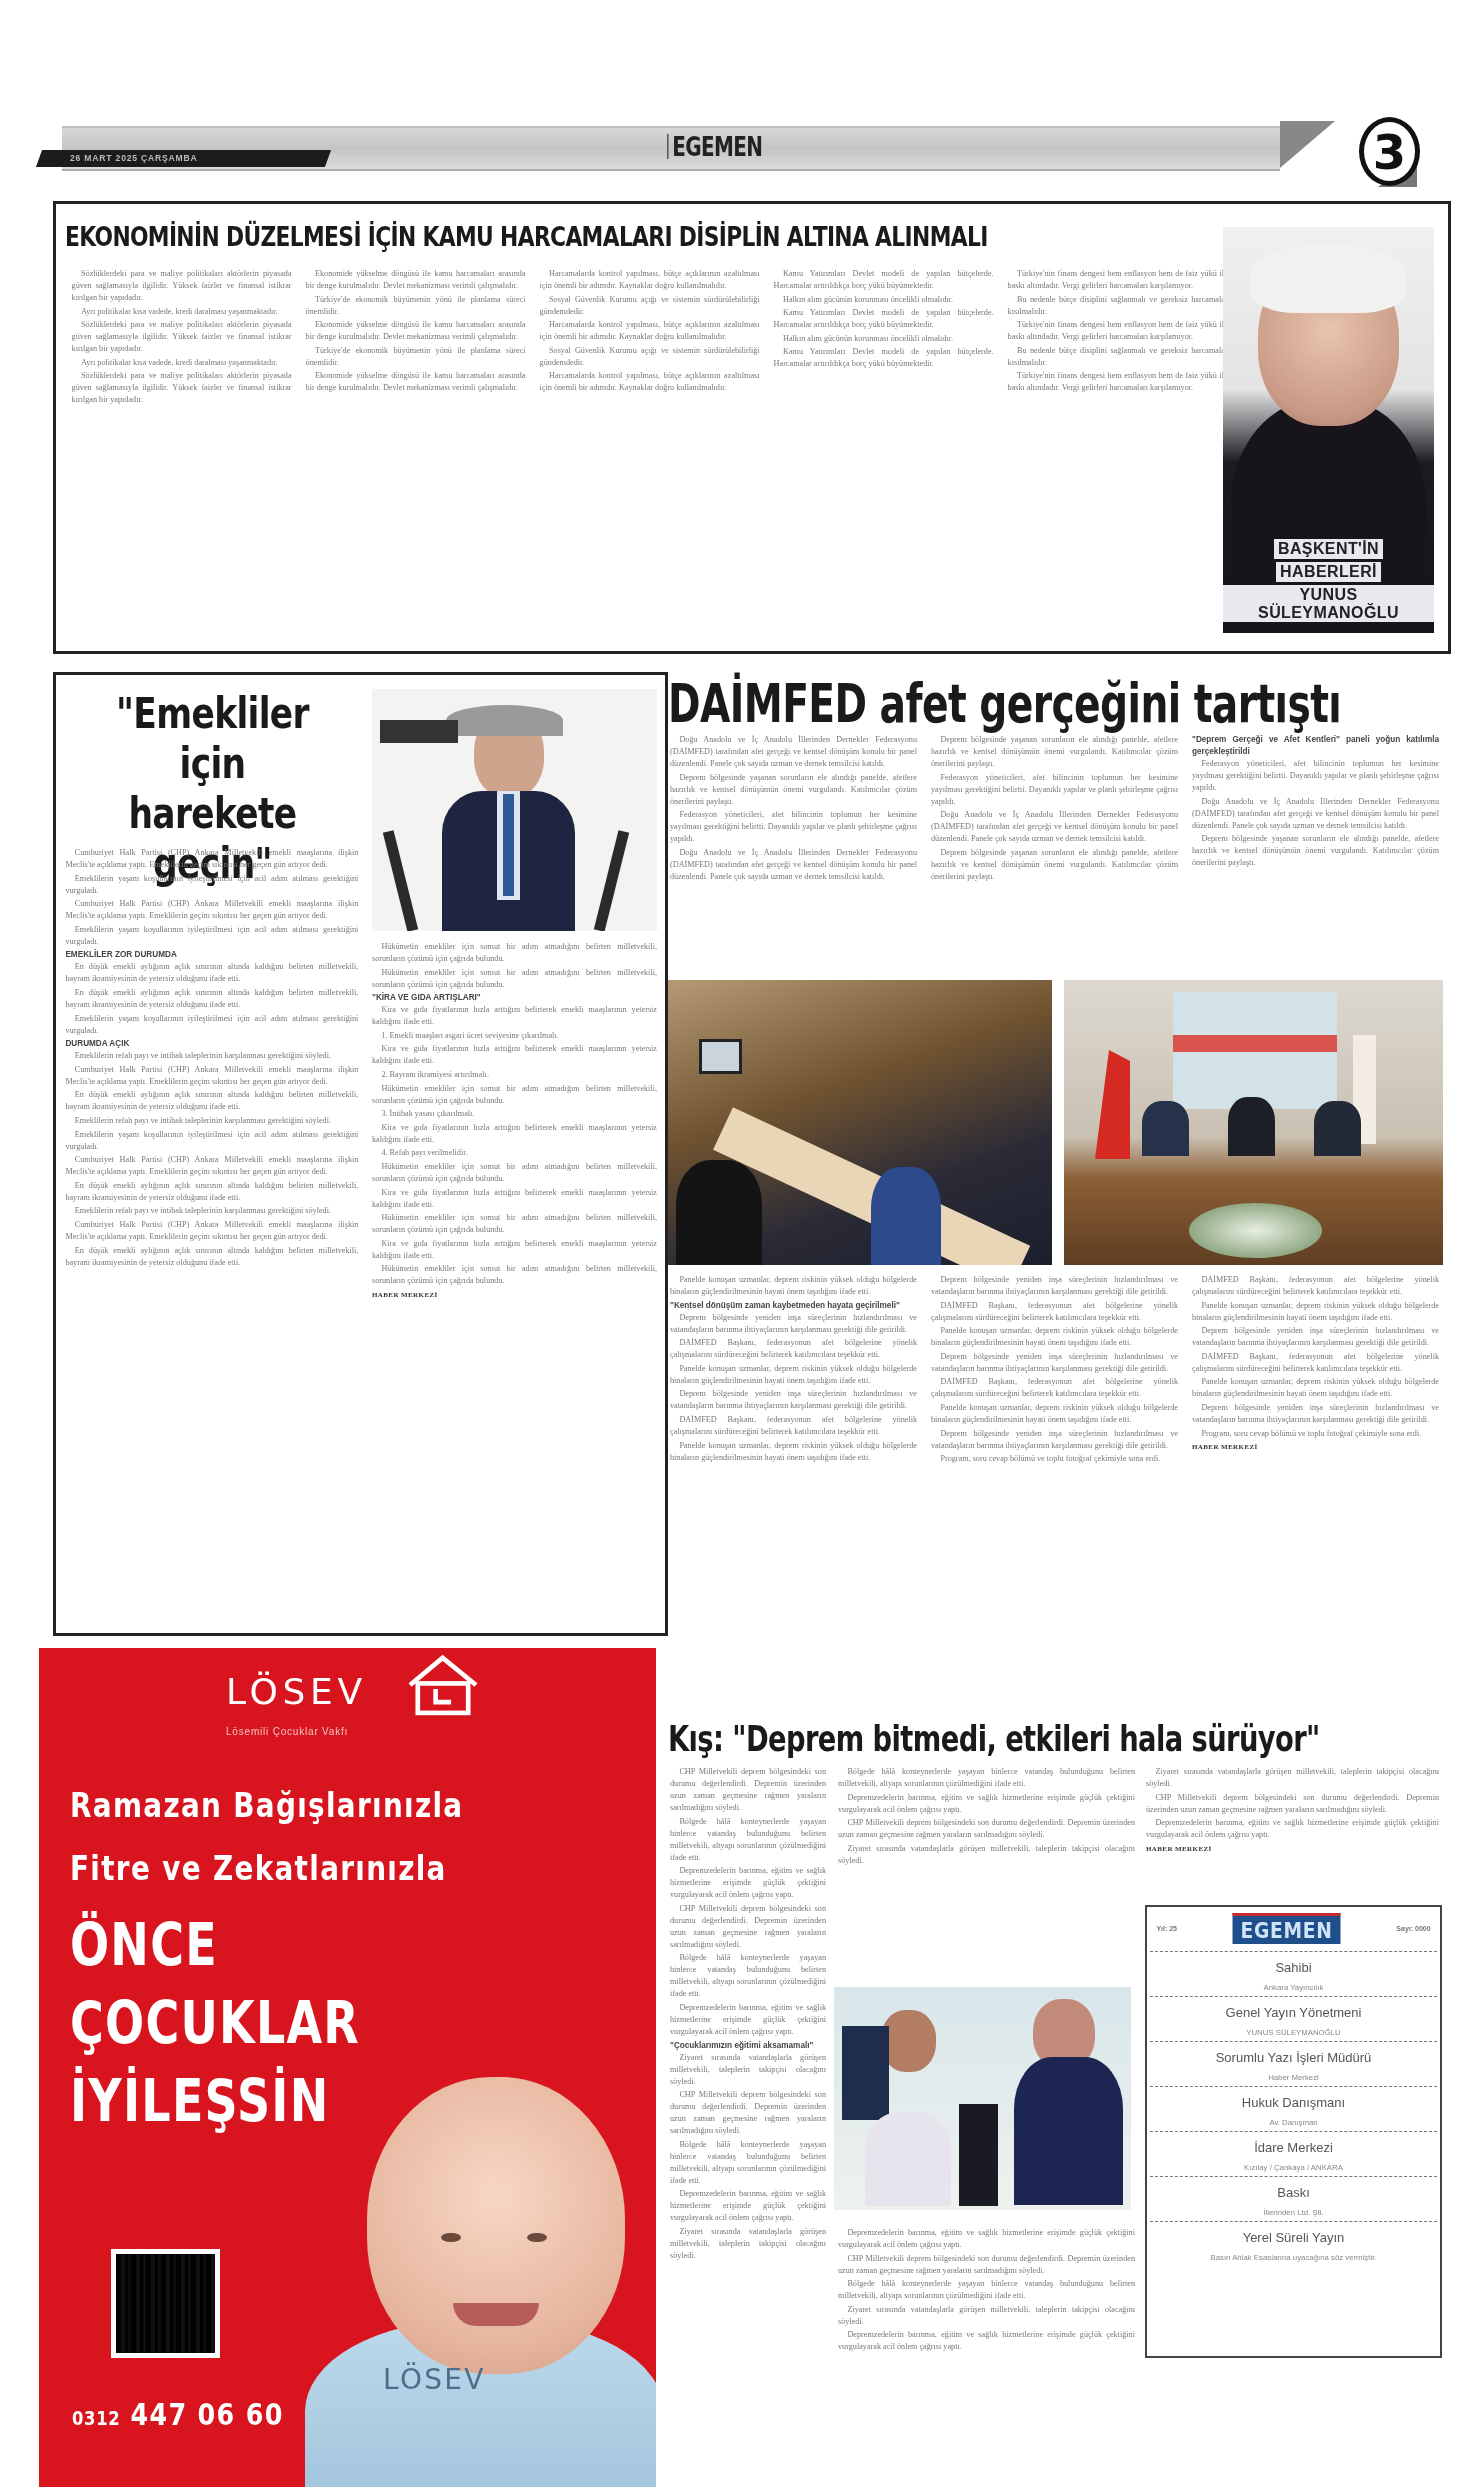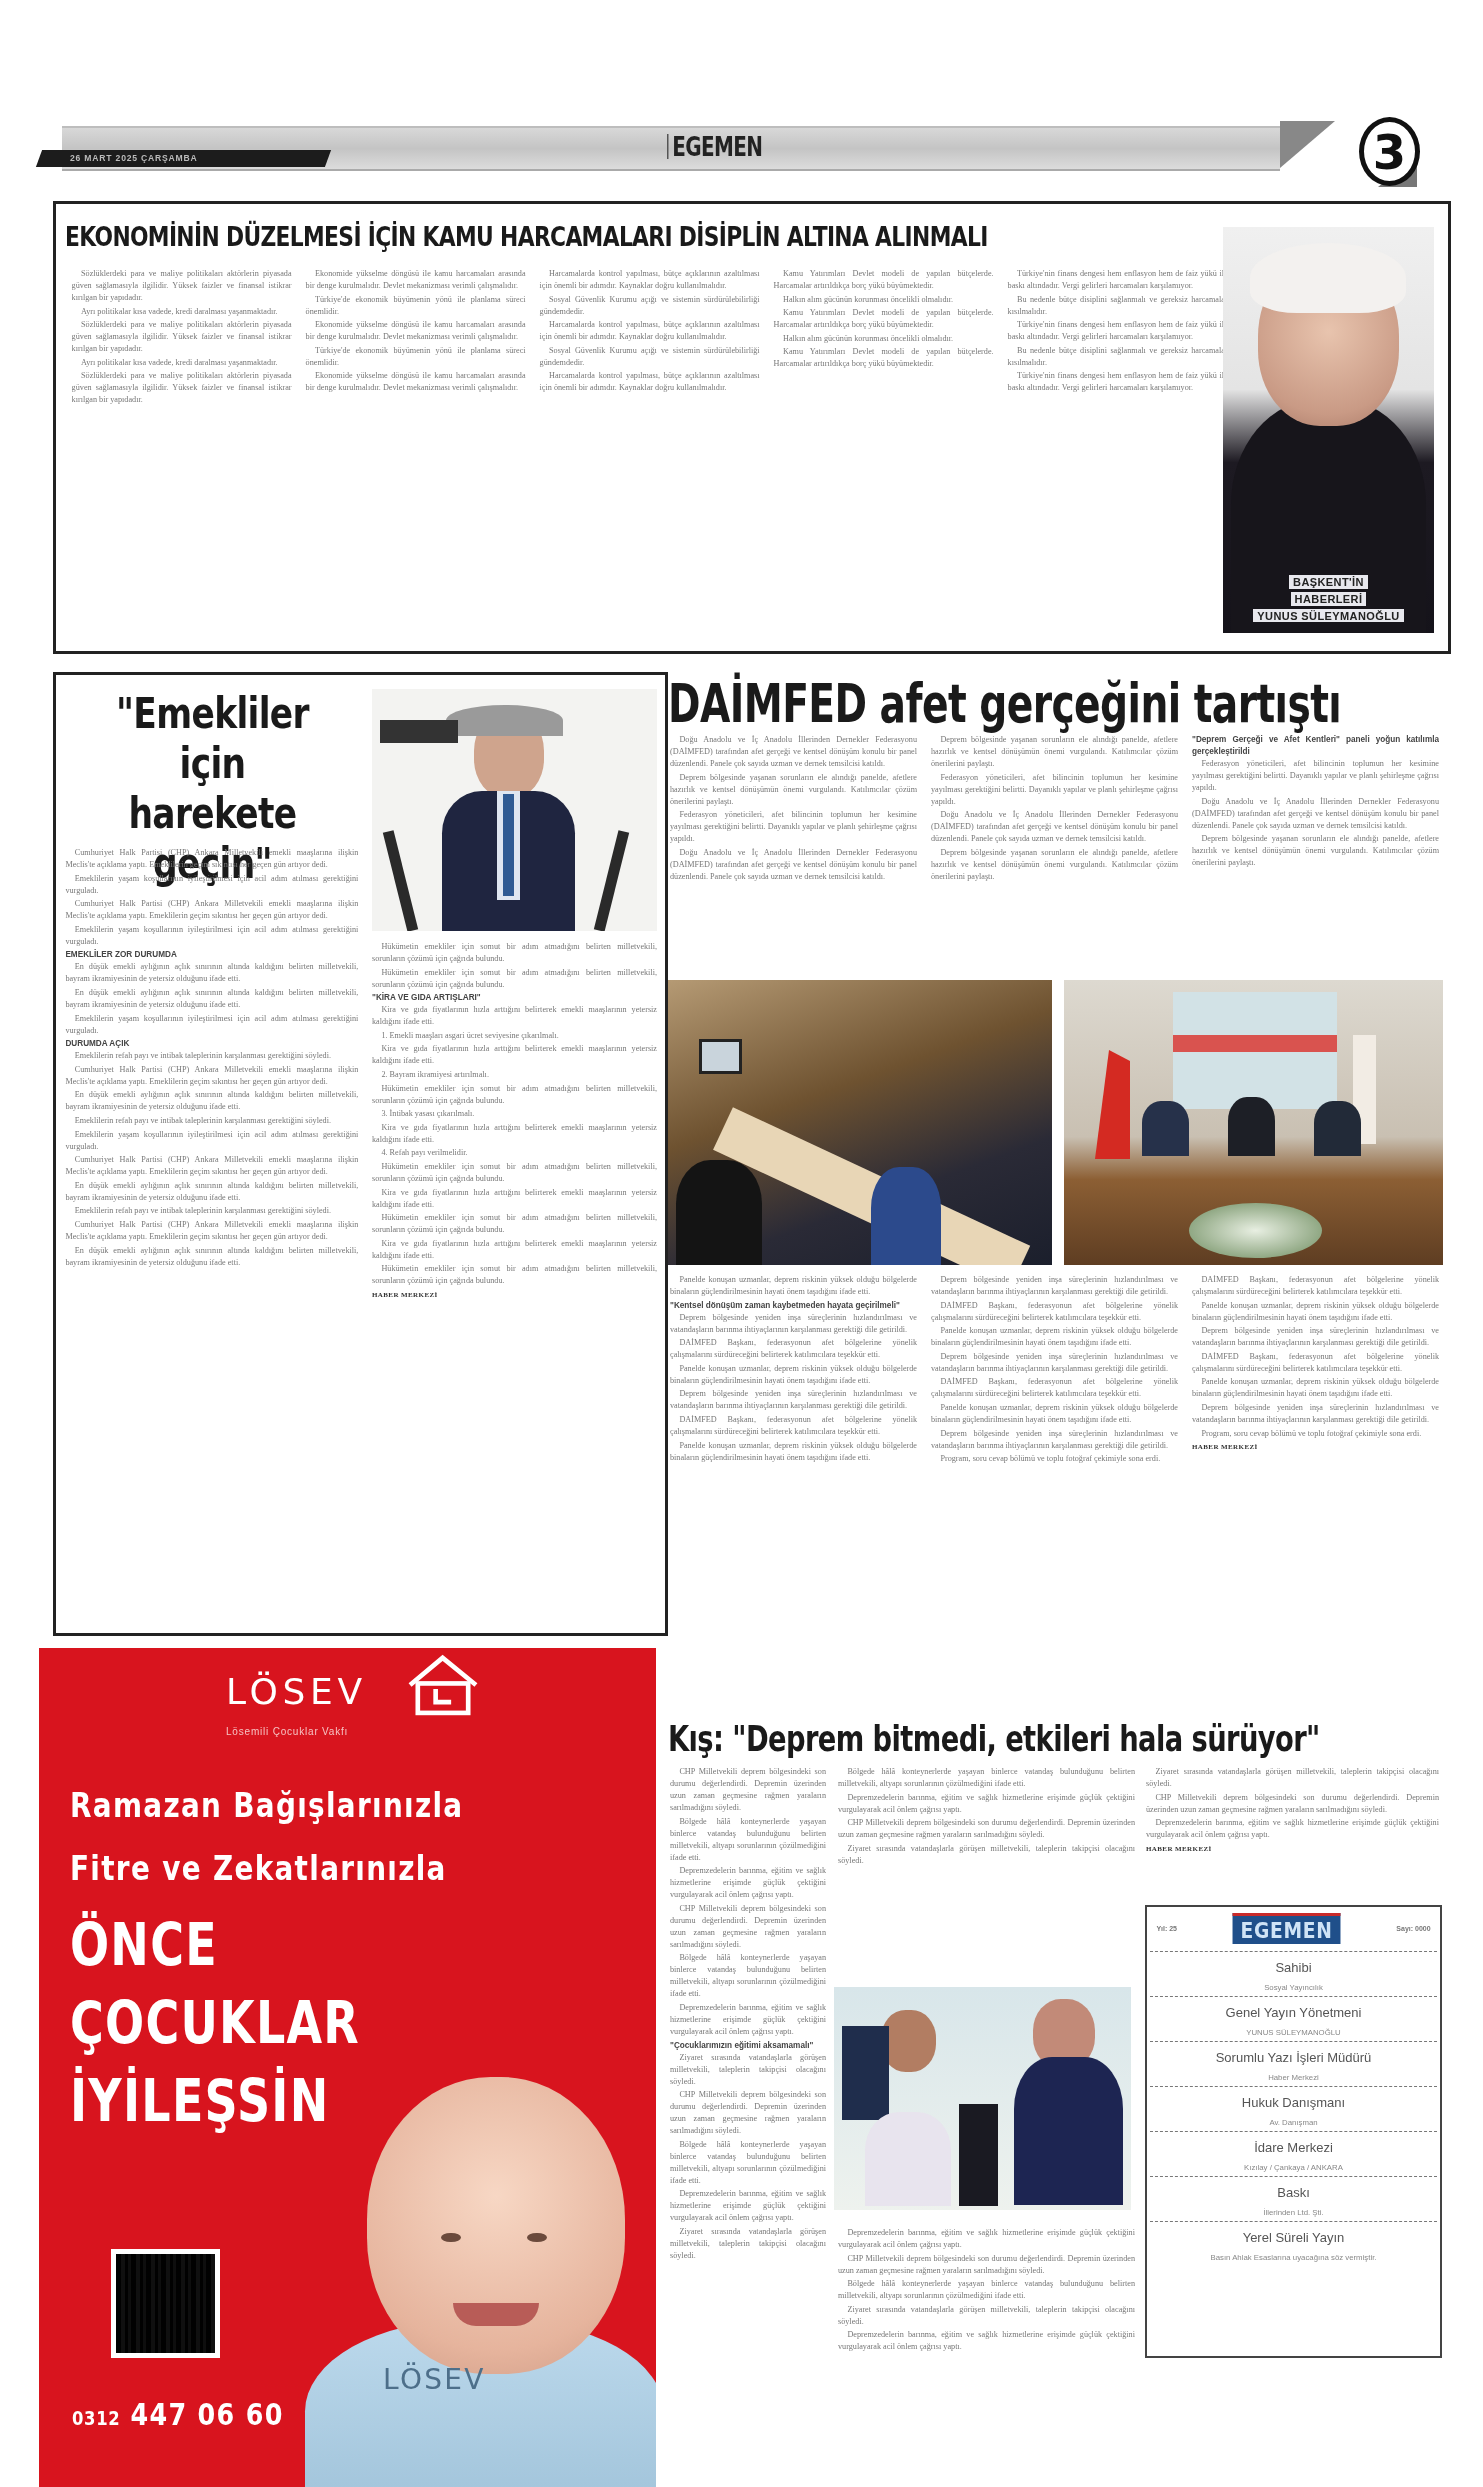--- a/index.html
+++ b/index.html
@@ -34,21 +34,21 @@
 
   
   #col-article { left: 39px; top: 201px; width: 1398px; height: 453px; }
   #col-article .headline { position: absolute; left: 9.4px; top: 17px; font-size: 26.6px; transform: scaleX(0.82); transform-origin: left; white-space: nowrap; }
   #col-article .cols { position: absolute; left: 15.6px; top: 64px; width: 1156px; height: 375px; overflow: hidden; }
   .columnist { position: absolute; left: 1167px; top: 23.4px; width: 211px; height: 406px; background: linear-gradient(#f0f0f0, #e4e4e4 40%, #1d1a22 58%, #15131a); overflow: hidden; }
   .columnist .face { position: absolute; left: 35px; top: 27px; width: 141px; height: 172px; border-radius: 48% 48% 44% 44%; background: radial-gradient(circle at 50% 45%, #e8c4ae, #c99a85 70%, #a87866); }
   .columnist .hair { position: absolute; left: 27px; top: 15.6px; width: 156px; height: 70px; border-radius: 50% 50% 30% 30%; background: #f3f1ef; }
   .columnist .body { position: absolute; left: 7.8px; top: 172px; width: 195px; height: 234px; border-radius: 45% 45% 0 0; background: #17151b; }
   .columnist .caption { position: absolute; left: 0; right: 0; bottom: 9.4px; text-align: center; }
-  .columnist .caption div { display: inline-block; background: #e8e8ee; color: #222; font-size: 11px; font-weight: bold; padding: 0.8px 3.9px; margin: 1.6px 0; letter-spacing: 0.4px; }
+  .columnist .caption div { display: inline-block; background: #e8e8ee; color: #222; font-size: 16px; font-weight: bold; padding: 0.8px 3.9px; margin: 1.6px 0; letter-spacing: 0.4px; }
 
   
   #emekli { left: 39px; top: 672px; width: 615px; height: 964px; }
   #emekli .headline { position: absolute; left: 7.8px; top: 14px; width: 297px; text-align: center; font-size: 42px; line-height: 50px; transform: scaleX(.82); }
   #emekli .photo { position: absolute; left: 316px; top: 14px; width: 285px; height: 242px; background: #f3f3f1; overflow: hidden; }
   .person { position: absolute; }
   #emekli .cols.left { position: absolute; left: 9.4px; top: 172px; width: 293px; height: 773px; overflow: hidden; }
   #emekli .cols.right { position: absolute; left: 316px; top: 266px; width: 285px; height: 679px; overflow: hidden; }
 
   
@@ -358,21 +358,21 @@
 </div>
 
 <div id="imprint" class="abs">
   <div class="top-row">
     <span class="mini">Yıl: 25</span>
     <span class="logo">EGEMEN</span>
     <span class="mini">Sayı: 0000</span>
   </div>
   <div class="line"></div>
   <div class="lbl">Sahibi</div>
-    <div class="val">Sosyal Yayıncılık</div>
+    <div class="val">Ankara Yayıncılık</div>
   <div class="line"></div>
   <div class="lbl">Genel Yayın Yönetmeni</div>
     <div class="val">YUNUS SÜLEYMANOĞLU</div>
   <div class="line"></div>
   <div class="lbl">Sorumlu Yazı İşleri Müdürü</div>
     <div class="val">Haber Merkezi</div>
   <div class="line"></div>
   <div class="lbl">Hukuk Danışmanı</div>
     <div class="val">Av. Danışman</div>
   <div class="line"></div>

